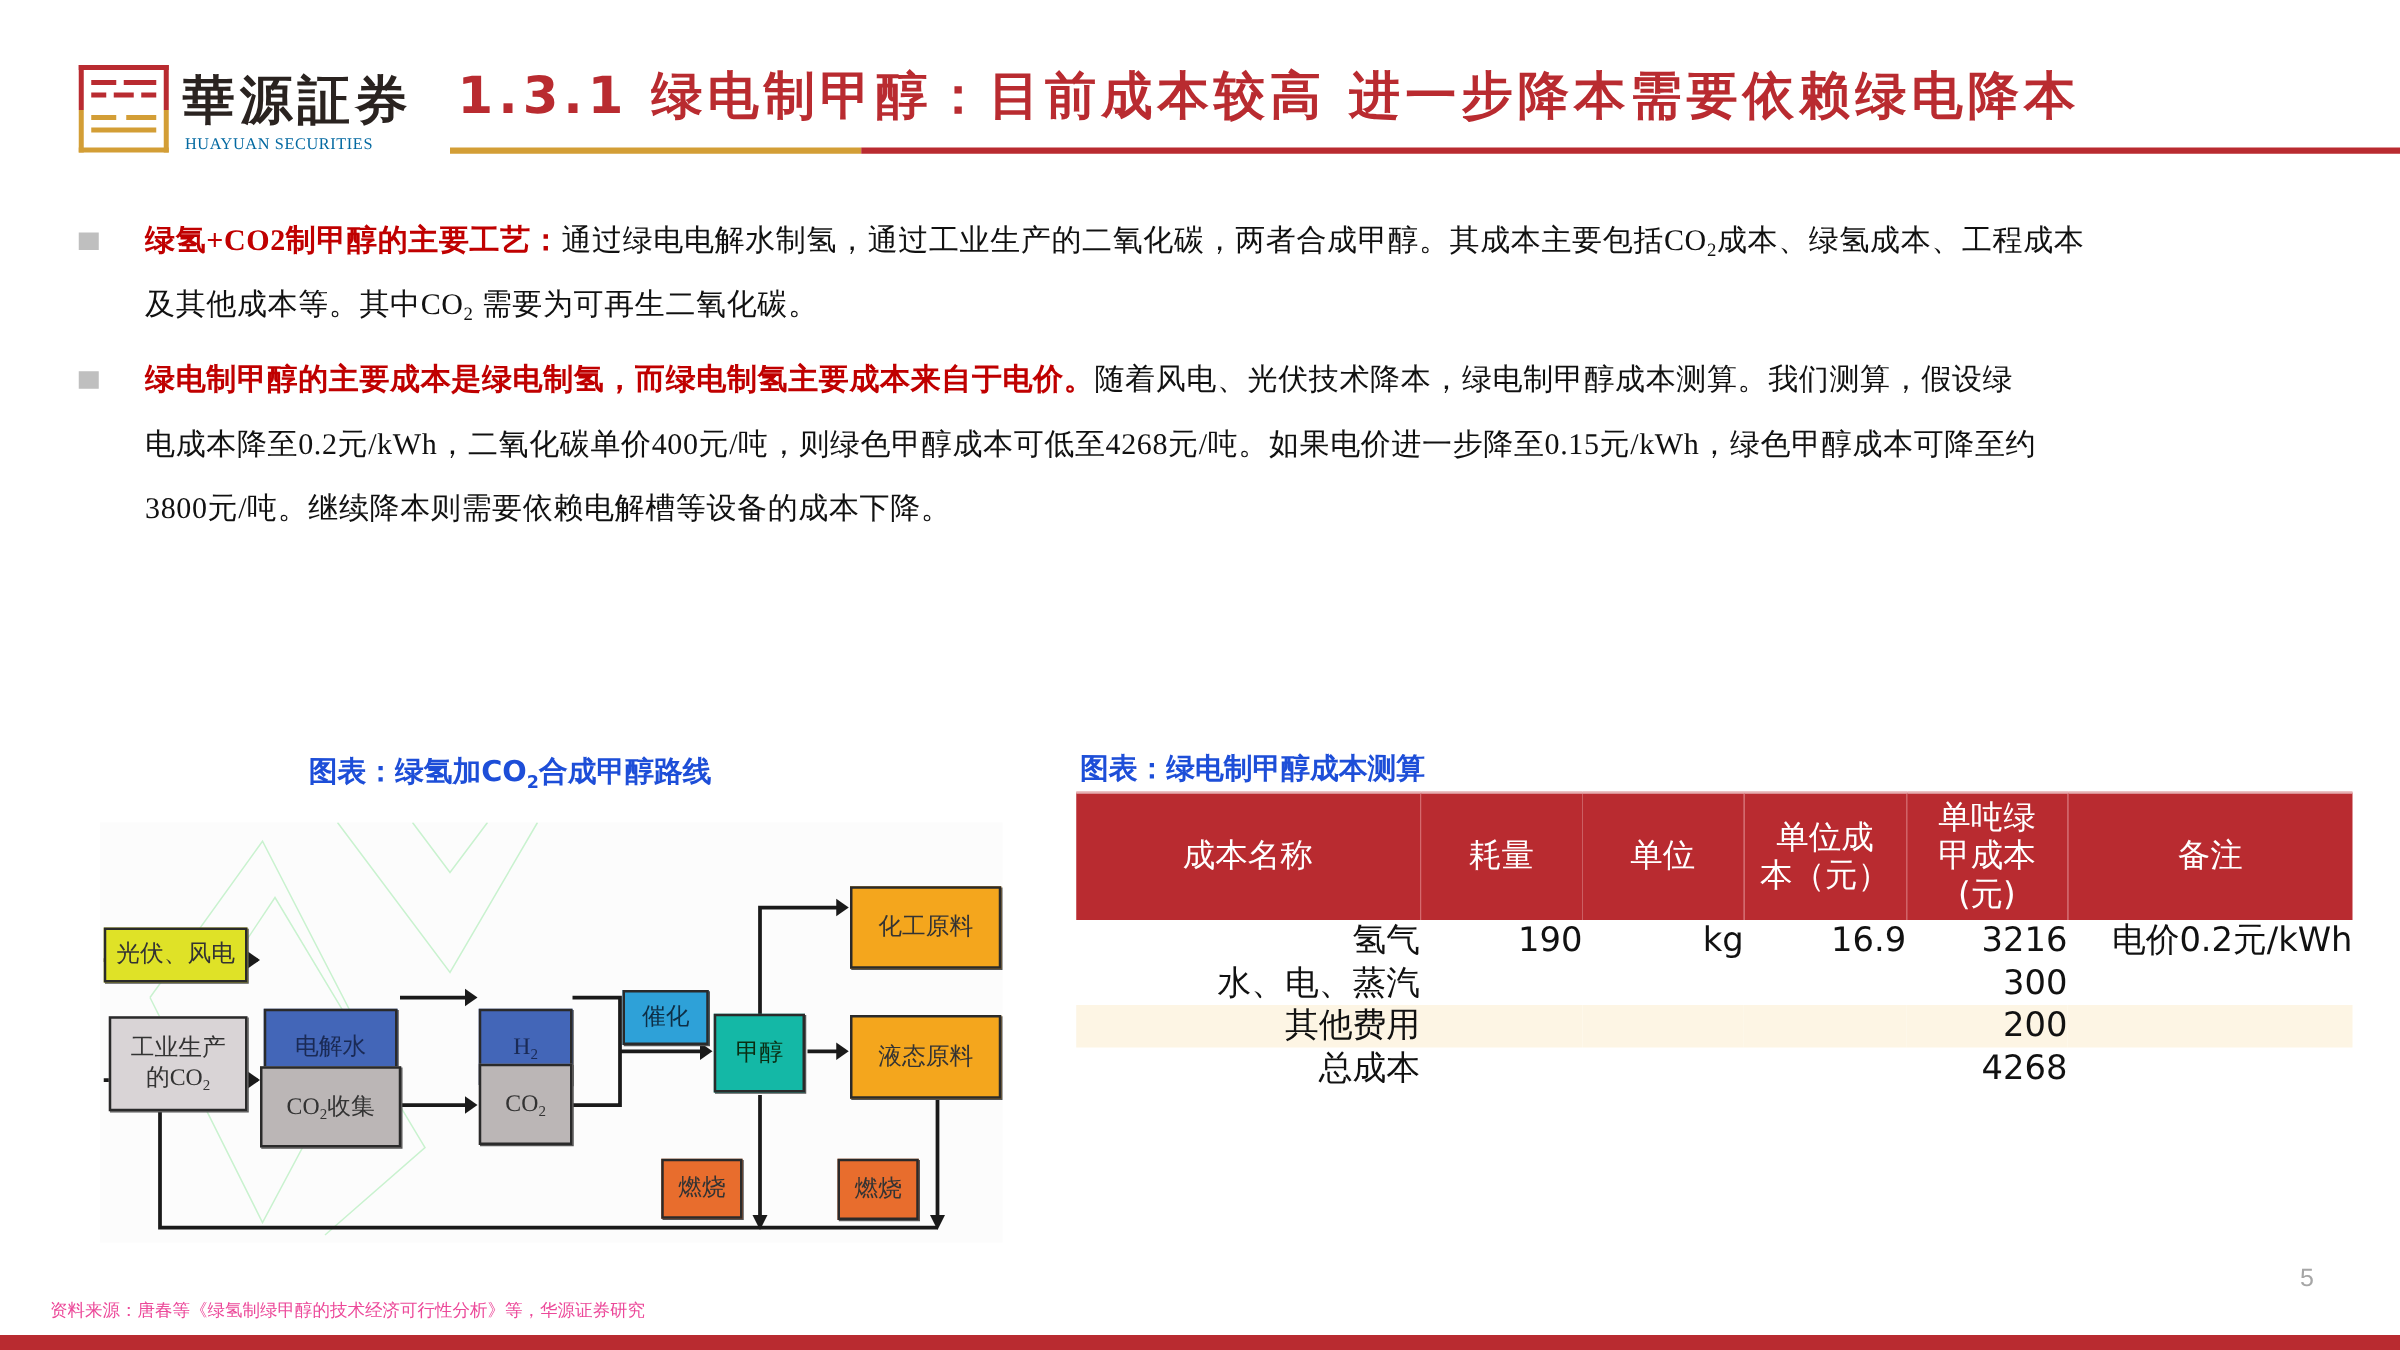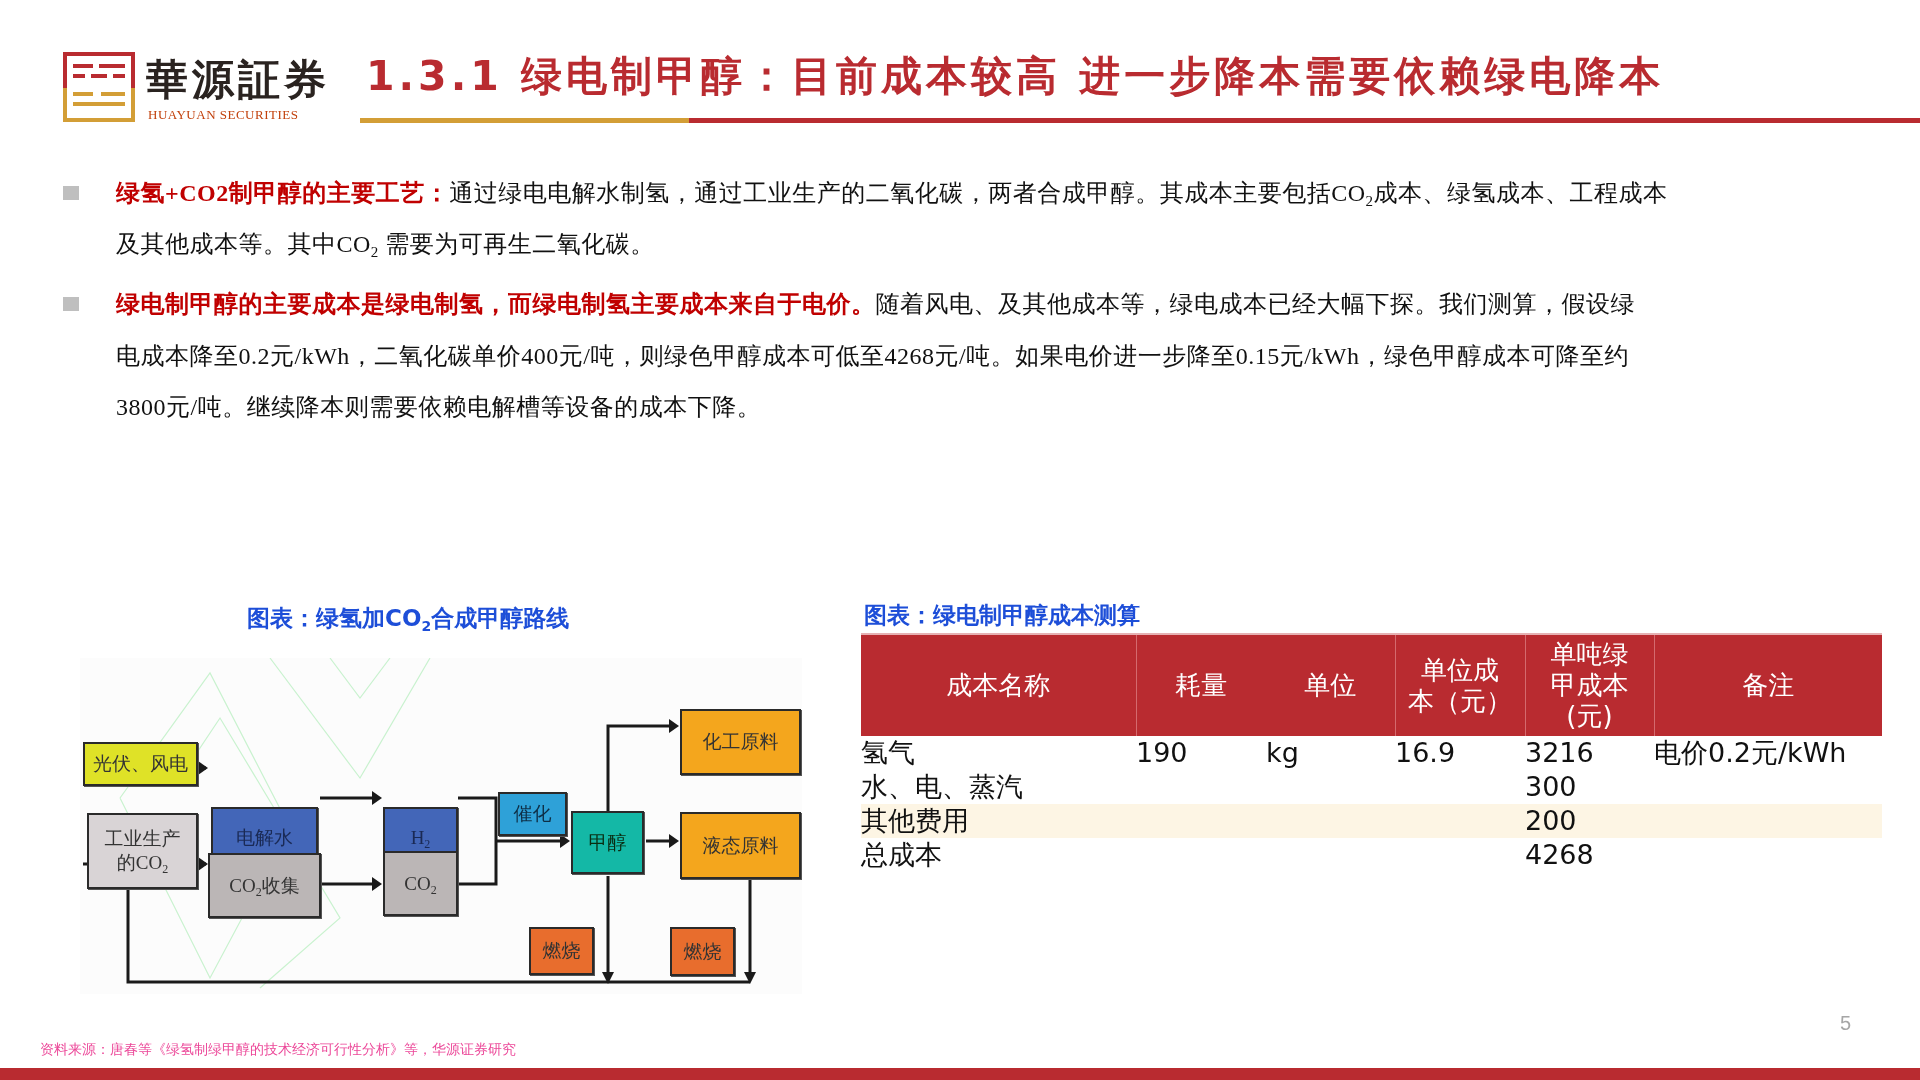--- a/index.html
+++ b/index.html
@@ -5,21 +5,21 @@
   * { margin: 0; padding: 0; box-sizing: border-box; }
   html, body { width: 1920px; height: 1080px; overflow: hidden; background: #ffffff; }
   body { position: relative; font-family: "DejaVu Sans", "Liberation Sans", sans-serif; color: #000; }
 
   
   .logo-box { position: absolute; left: 63px; top: 52px; width: 72px; height: 70px; }
   .logo-box .top { position: absolute; left: 0; top: 0; width: 72px; height: 36px; border: 4px solid #b92b30; border-bottom: none; }
   .logo-box .bot { position: absolute; left: 0; top: 36px; width: 72px; height: 34px; border: 4px solid #d39e36; border-top: none; }
   .logo-box .bar { position: absolute; height: 4px; }
   .logo-name { position: absolute; left: 146px; top: 56px; font-family: "DejaVu Serif", "Liberation Serif", serif; font-weight: bold; font-size: 42px; letter-spacing: 4px; color: #2a2320; line-height: 48px; }
-  .logo-sub { position: absolute; left: 148px; top: 107px; font-family: "Liberation Serif", "DejaVu Serif", serif; font-size: 13px; letter-spacing: 0.5px; color: #c2410c; line-height: 16px; }
+  .logo-sub { position: absolute; left: 148px; top: 107px; font-family: "Liberation Serif", "DejaVu Serif", serif; font-size: 13px; letter-spacing: 0.5px; color: #0369a1; line-height: 16px; }
 
   .page-title { position: absolute; left: 366px; top: 50px; font-family: "DejaVu Sans", sans-serif; font-weight: bold; font-size: 41px; letter-spacing: 4px; color: #b92b30; line-height: 52px; white-space: nowrap; }
   .title-line-gold { position: absolute; left: 360px; top: 118px; width: 329px; height: 5px; background: #d39e36; }
   .title-line-red { position: absolute; left: 689px; top: 118px; width: 1231px; height: 5px; background: #b92b30; }
 
   
   .bullet { position: absolute; left: 63px; width: 16px; height: 14px; background: #bfbfbf; }
   .para-line { position: absolute; left: 116px; font-family: "Liberation Serif", "DejaVu Serif", serif; font-size: 24px; line-height: 30px; white-space: nowrap; color: #111; letter-spacing: 0.5px; }
   .para-line .em { color: #c00000; font-weight: bold; }
   .para-line sub { font-size: 15px; vertical-align: -5px; line-height: 0; }
@@ -39,21 +39,21 @@
   .c-cyan { background: #2ea1d8; color: #0e2e45; }
   .c-green { background: #14b8a6; color: #0a2d12; text-align: center; }
   .c-orange { background: #f4a61d; }
   .c-red { background: #e86d2d; }
 
   
   .table { position: absolute; left: 861px; top: 633px; width: 1021px; border-collapse: collapse; font-family: "DejaVu Sans", "Liberation Sans", sans-serif; }
   .table th { background: #b92b30; color: #fff; font-weight: normal; font-size: 26px; line-height: 31px; height: 102px; text-align: center; border-left: 1px solid #d46a6e; border-top: 2px solid #e6b0b2; padding: 0 4px; }
   .table th:first-child { border-left: none; }
   .table th.noborder { border-left: none; }
-  .table td { font-size: 27px; height: 34px; line-height: 30px; text-align: left; padding: 0; white-space: nowrap; color: #111; }
+  .table td { font-size: 27px; height: 34px; line-height: 30px; text-align: right; padding: 0; white-space: nowrap; color: #111; }
   .table tr.alt td { background: #fdf5e4; }
 
   .footer-source { position: absolute; left: 40px; top: 1040px; font-family: "Liberation Serif", "DejaVu Serif", serif; font-size: 14px; line-height: 20px; color: #ec4899; white-space: nowrap; }
   .page-num { position: absolute; left: 1840px; top: 1012px; font-family: "Liberation Sans", sans-serif; font-size: 20px; color: #a6a6a6; }
   .footer-bar { position: absolute; left: 0; top: 1068px; width: 1920px; height: 12px; background: #b92b30; }
 </style>
 </head>
 <body>
 
 <div class="logo-box">
@@ -78,21 +78,21 @@
 <div class="bullet" style="top:186px"></div>
 <div class="para-line" style="top:178px">
   <span class="em">绿氢+CO2制甲醇的主要工艺：</span><span>通过绿电电解水制氢，通过工业生产的二氧化碳，两者合成甲醇。其成本主要包括CO</span><sub>2</sub><span>成本、绿氢成本、工程成本</span>
 </div>
 <div class="para-line" style="top:229px">
   <span>及其他成本等。其中CO</span><sub>2</sub><span> 需要为可再生二氧化碳。</span>
 </div>
 
 <div class="bullet" style="top:297px"></div>
 <div class="para-line" style="top:289px">
-  <span class="em">绿电制甲醇的主要成本是绿电制氢，而绿电制氢主要成本来自于电价。</span><span>随着风电、及其他成本等，绿电成本已经大幅下探。我们测算，假设绿</span>
+  <span class="em">绿电制甲醇的主要成本是绿电制氢，而绿电制氢主要成本来自于电价。</span><span>随着风电、光伏技术降本，绿电制甲醇成本测算。我们测算，假设绿</span>
 </div>
 <div class="para-line" style="top:341px">电成本降至0.2元/kWh，二氧化碳单价400元/吨，则绿色甲醇成本可低至4268元/吨。如果电价进一步降至0.15元/kWh，绿色甲醇成本可降至约</div>
 <div class="para-line" style="top:392px">3800元/吨。继续降本则需要依赖电解槽等设备的成本下降。</div>
 
 <div class="fig-title" style="left:247px;top:603px">
   <span>图表：绿氢加CO</span><sub>2</sub><span>合成甲醇路线</span>
 </div>
 
 <div class="diagram">
   <svg class="deco" width="722" height="336" viewBox="0 0 722 336">

